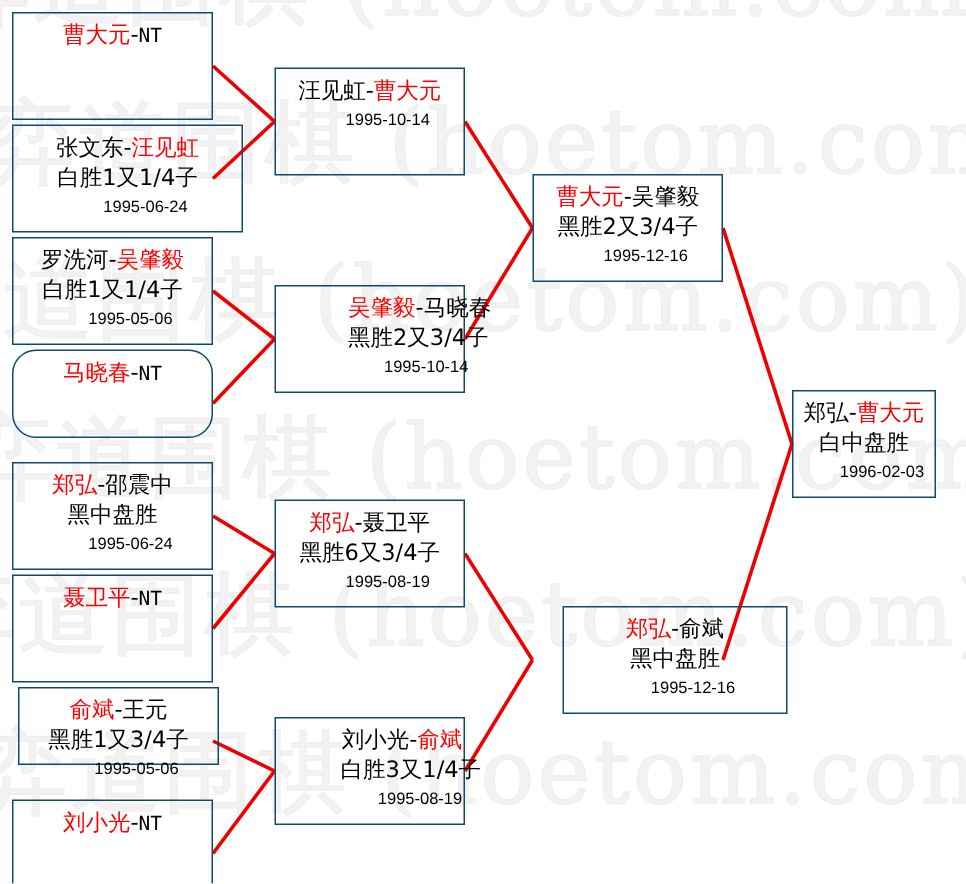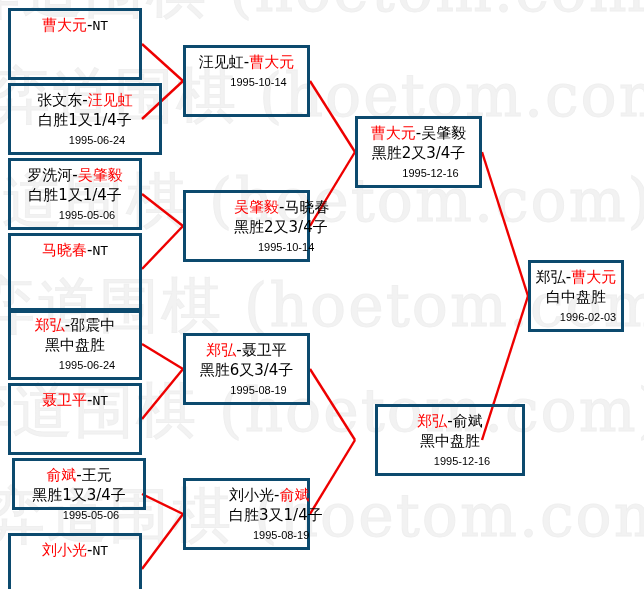--- a/index.html
+++ b/index.html
@@ -46,21 +46,21 @@
     height: 589px;
     z-index: 1;
     pointer-events: none;
   }
 
   
   .node {
     position: absolute;
     z-index: 2;
     box-sizing: border-box;
-    border: 3px solid #0c4a6e;
+    border: 1px solid #0c4a6e;
     background: transparent;
     text-align: center;
     padding-top: 4px;
     line-height: 20px;
   }
   .node .line {
     display: block;
     font-size: 15px;
     color: #000000;
     white-space: nowrap;
@@ -122,21 +122,21 @@
       <div class="node" style="left: 8px; top: 83px; width: 154px; height: 72px;">
         <span class="line players"><span class="pA">张文东</span><span class="dash">-</span><span class="win">汪见虹</span></span>
         <span class="line result">白胜1又1/4子</span>
         <span class="line date">1995-06-24</span>
       </div>
       <div class="node" style="left: 8px; top: 158px; width: 134px; height: 72px;">
         <span class="line players"><span class="pA">罗洗河</span><span class="dash">-</span><span class="win">吴肇毅</span></span>
         <span class="line result">白胜1又1/4子</span>
         <span class="line date">1995-05-06</span>
       </div>
-      <div class="node" style="left: 8px; top: 233px; width: 134px; height: 80px;">
+      <div class="node" style="left: 8px; top: 233px; width: 134px; height: 59px; border-radius: 16px;">
         <span class="line players"><span class="win">马晓春</span><span class="dash">-</span><span class="nt">NT</span></span>
       </div>
       <div class="node" style="left: 8px; top: 308px; width: 134px; height: 72px;">
         <span class="line players"><span class="win">郑弘</span><span class="dash">-</span><span class="pB">邵震中</span></span>
         <span class="line result">黑中盘胜</span>
         <span class="line date">1995-06-24</span>
       </div>
       <div class="node" style="left: 8px; top: 383px; width: 134px; height: 72px;">
         <span class="line players"><span class="win">聂卫平</span><span class="dash">-</span><span class="nt">NT</span></span>
       </div>

